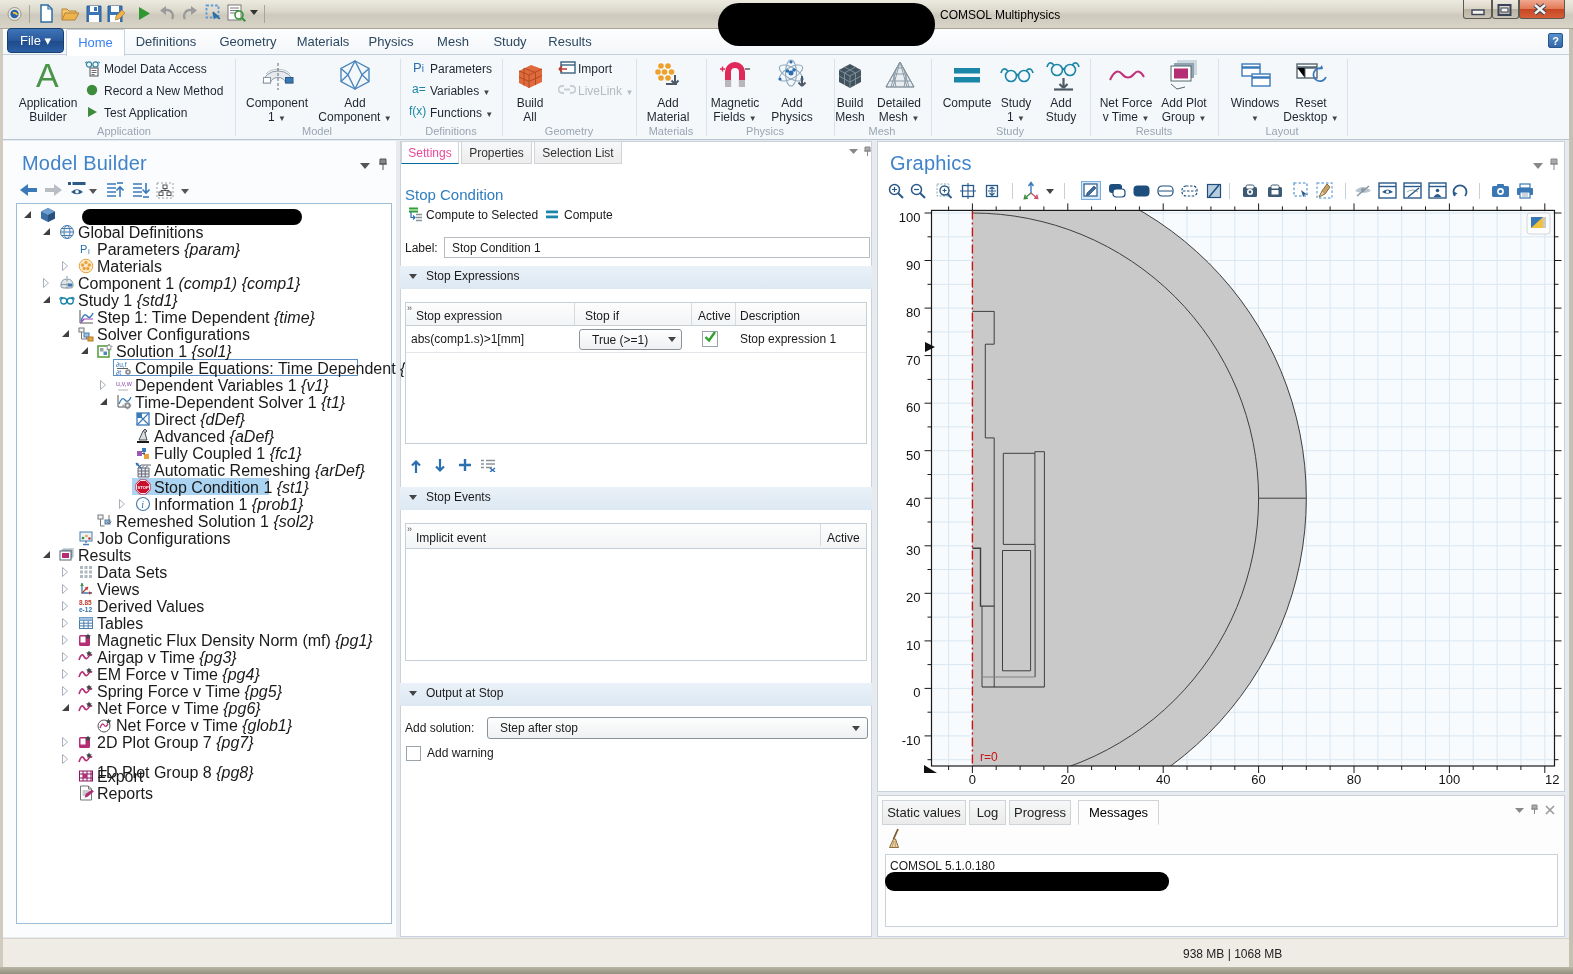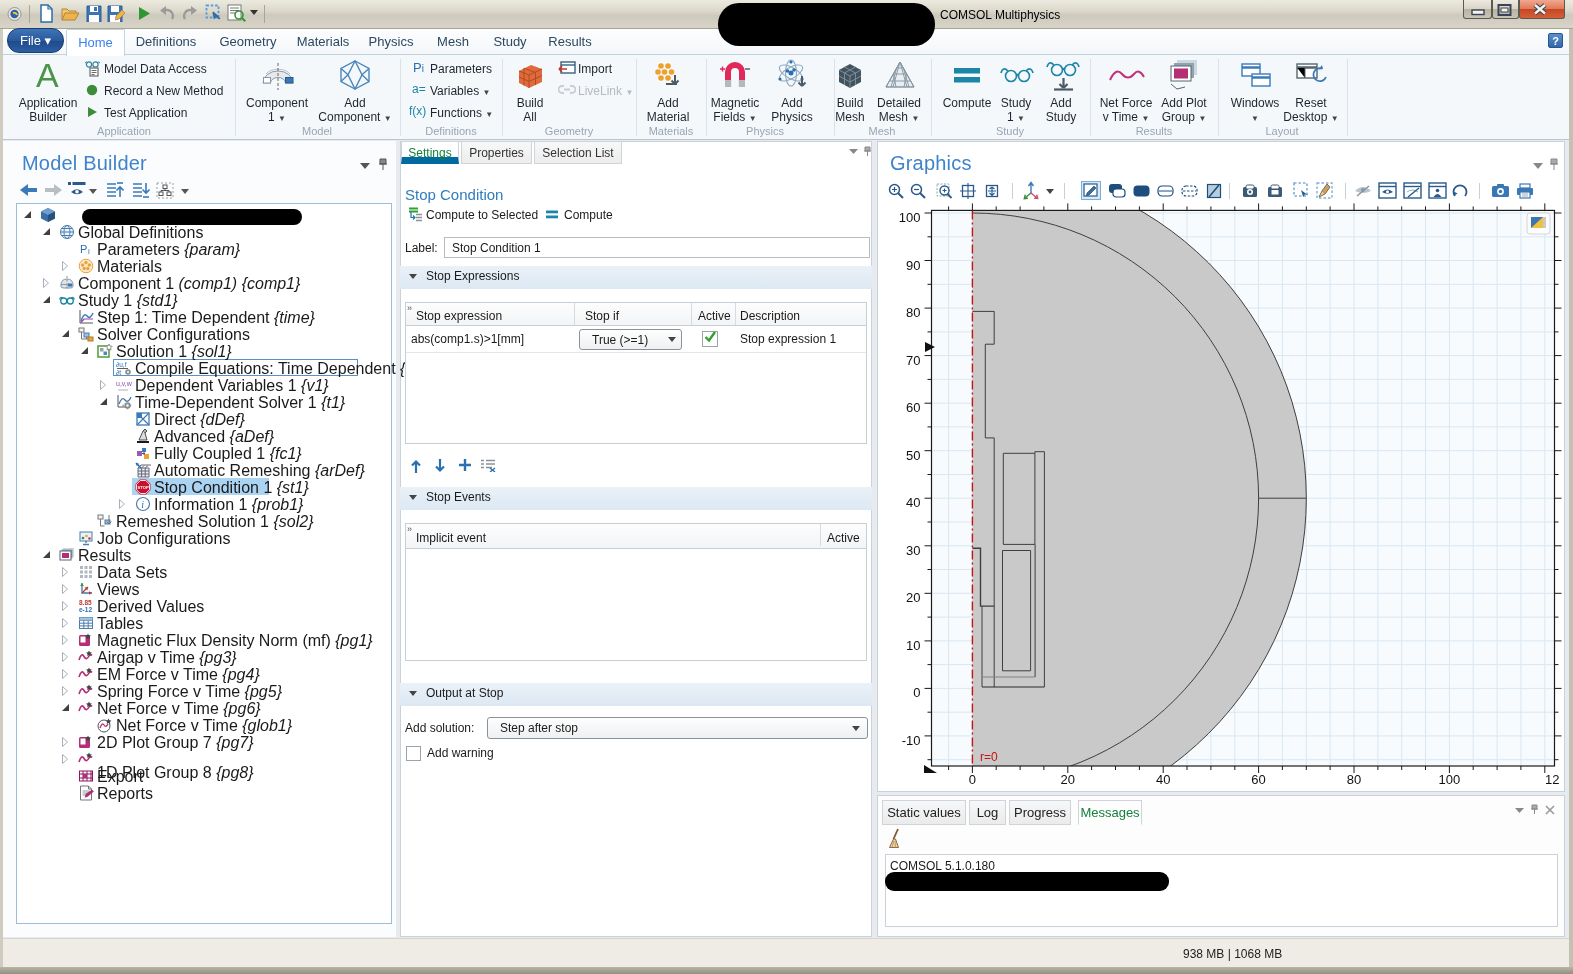--- a/index.html
+++ b/index.html
@@ -11,21 +11,21 @@
 
 #titlebar{left:0;top:0;width:1573px;height:29px;
   background:linear-gradient(#eceadf 0%,#dbd8cb 40%,#cdc9bc 55%,#d8d4c8 100%);
   border-bottom:1px solid #a8a494;box-sizing:border-box}
 #title-text{left:940px;top:8px;font-size:12px;color:#000}
 .winbtn{top:0;height:19px;border:1px solid #5c5a50;border-top:none;box-sizing:border-box;
   border-radius:0 0 3px 3px;background:linear-gradient(#eeeadf,#d9d4c6 48%,#b8b3a2 52%,#c9c4b5)}
 #btnclose{background:linear-gradient(#f0a890,#e07a56 48%,#c74724 52%,#d65f38)}
 
 #tabrow{left:0;top:29px;width:1573px;height:27px;background:linear-gradient(#fcfdfe,#f4f7fa)}
-#filebtn{left:7px;top:28px;width:57px;height:25px;border-radius:12px;border:1px solid #17406e;
+#filebtn{left:7px;top:28px;width:57px;height:25px;border-radius:4px;border:1px solid #17406e;
   background:linear-gradient(#3e74b8,#2a5a9c 50%,#1d4a8a 51%,#2c5fa4);color:#fff;
   text-align:center;line-height:24px;font-size:13px;box-sizing:border-box}
 .rtab{top:29px;height:25px;line-height:25px;font-size:13px;color:#2c4861;text-align:center}
 #hometab{border:1px solid #c7d2dd;border-bottom:none;background:#fff;color:#3b82f6;border-radius:2px 2px 0 0;z-index:3;height:26px}
 #helpbtn{left:1548px;top:33px;width:15px;height:15px;background:linear-gradient(#5791cc,#3567a8);
   border:1px solid #2a568e;border-radius:2px;color:#fff;font-weight:bold;text-align:center;
   line-height:14px;font-size:11px;box-sizing:border-box}
 
 #ribbon{left:0;top:54px;width:1573px;height:86px;background:#f5f8fa;border-bottom:1px solid #b9c6d2;border-top:1px solid #c3d0de;box-sizing:border-box}
 .rsep{position:absolute;top:59px;width:1px;height:77px;background:#dce2e9}
@@ -40,21 +40,21 @@
 .phead{position:absolute;font-size:20px;color:#4083cb;letter-spacing:0.2px}
 
 #treebox{left:16px;top:203px;width:376px;height:721px;background:#fff;border:1px solid #9cbcd8;box-sizing:border-box}
 .trow{position:absolute;height:17px;line-height:17px;font-size:16px;white-space:nowrap}
 .tag{font-style:italic}
 .selbg{position:absolute;background:#abd3f2}
 .focbg{position:absolute;border:1px solid #5c8fc4;box-sizing:border-box}
 
 .stab{position:absolute;top:141px;height:23px;line-height:22px;font-size:12px;text-align:center;
   background:linear-gradient(#f7f8f9,#ececec);border:1px solid #cfd4d9;box-sizing:border-box;color:#333}
-.stabsel{background:#fff;border-bottom:7px solid #0369a1;color:#15803d}
+.stabsel{background:#fff;border-bottom:1px solid #0369a1;color:#ec4899}
 .sband{position:absolute;left:400px;width:472px;height:23px;background:linear-gradient(#eaf1f8,#dce8f3);
   font-size:12px;color:#1a1a1a;line-height:21px}
 .sband .tri{display:inline-block;width:0;height:0;border-left:4px solid transparent;border-right:4px solid transparent;
   border-top:5px solid #444;margin:0 9px 1px 9px}
 .ibox{position:absolute;background:#fff;border:1px solid #b6bcc2;box-sizing:border-box;font-size:12px}
 
 #plotsvg{left:877px;top:141px}
 
 .mtab{position:absolute;height:25px;line-height:24px;font-size:13px;text-align:center;
   background:linear-gradient(#f6f7f8,#ebebeb);border:1px solid #cfd4d9;box-sizing:border-box;color:#222}
@@ -1184,21 +1184,21 @@
       <rect x="4" y="1" width="10" height="4" fill="#fff" stroke="#3a78b5" stroke-width="1.2"></rect>
       <rect x="1" y="5" width="16" height="7" rx="1" fill="#3a78b5"></rect>
       <rect x="4" y="9" width="10" height="6" fill="#fff" stroke="#3a78b5" stroke-width="1.2"></rect>
       <path d="M6 11 h6 M6 13 h6" stroke="#9ab"></path>
     </svg>
 </div>
 <div id="messages">
 <div class="mtab" style="left:882px;top:800px;width:84px;z-index:2">Static values</div>
 <div class="mtab" style="left:969px;top:800px;width:37px">Log</div>
 <div class="mtab" style="left:1009px;top:800px;width:62px">Progress</div>
-<div class="mtab" style="left:1078px;top:800px;width:64px;background:#fdfdfe;border-bottom:1px solid #fdfdfe;color:#15803d">Messages</div>
+<div class="mtab" style="left:1078px;top:800px;width:81px;background:#fdfdfe;border-bottom:1px solid #fdfdfe;color:#000000">Messages</div>
 <svg class="ic" style="left:1515px;top:808px" width="9" height="5">
       <path d="M0 0 L9 0 L4.5 5 Z" fill="#888"></path>
     </svg>
 <svg class="ic" style="left:1530px;top:804px" width="9" height="11" viewBox="0 0 9 11">
       <path d="M2 1 h5 v4 h-5 Z M1 5 h7 M4.5 5 v5" stroke="#888" fill="#aaa"></path>
     </svg>
 <svg class="ic" style="left:1545px;top:805px" width="10" height="10">
       <path d="M1 1 L9 9 M9 1 L1 9" stroke="#999" stroke-width="1.6"></path>
     </svg>
 <svg class="ic" style="left:887px;top:828px" width="16" height="22" viewBox="0 0 16 22">

